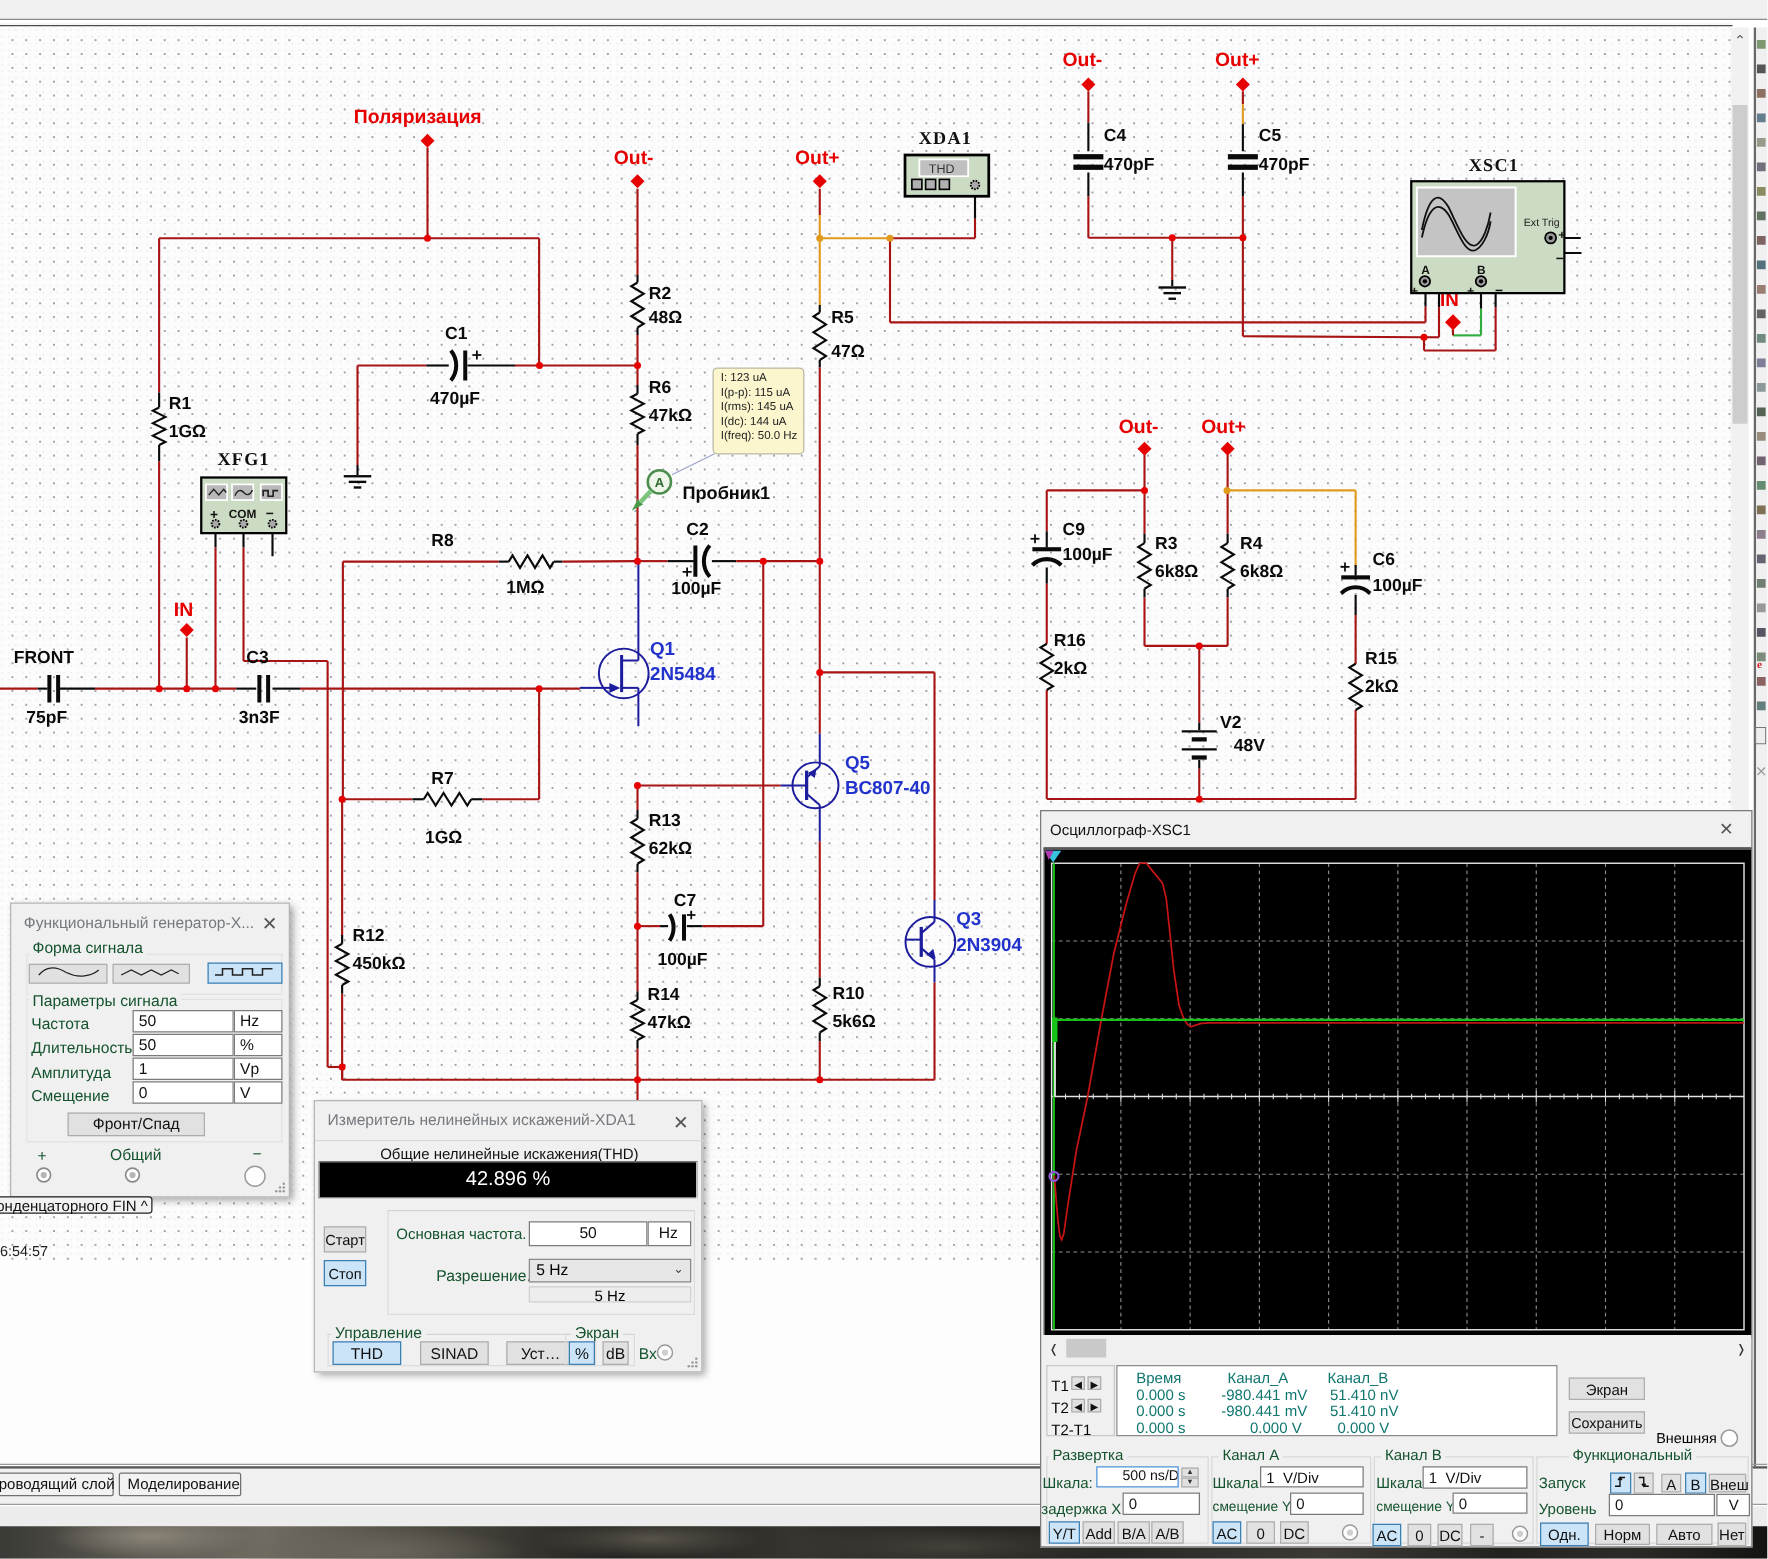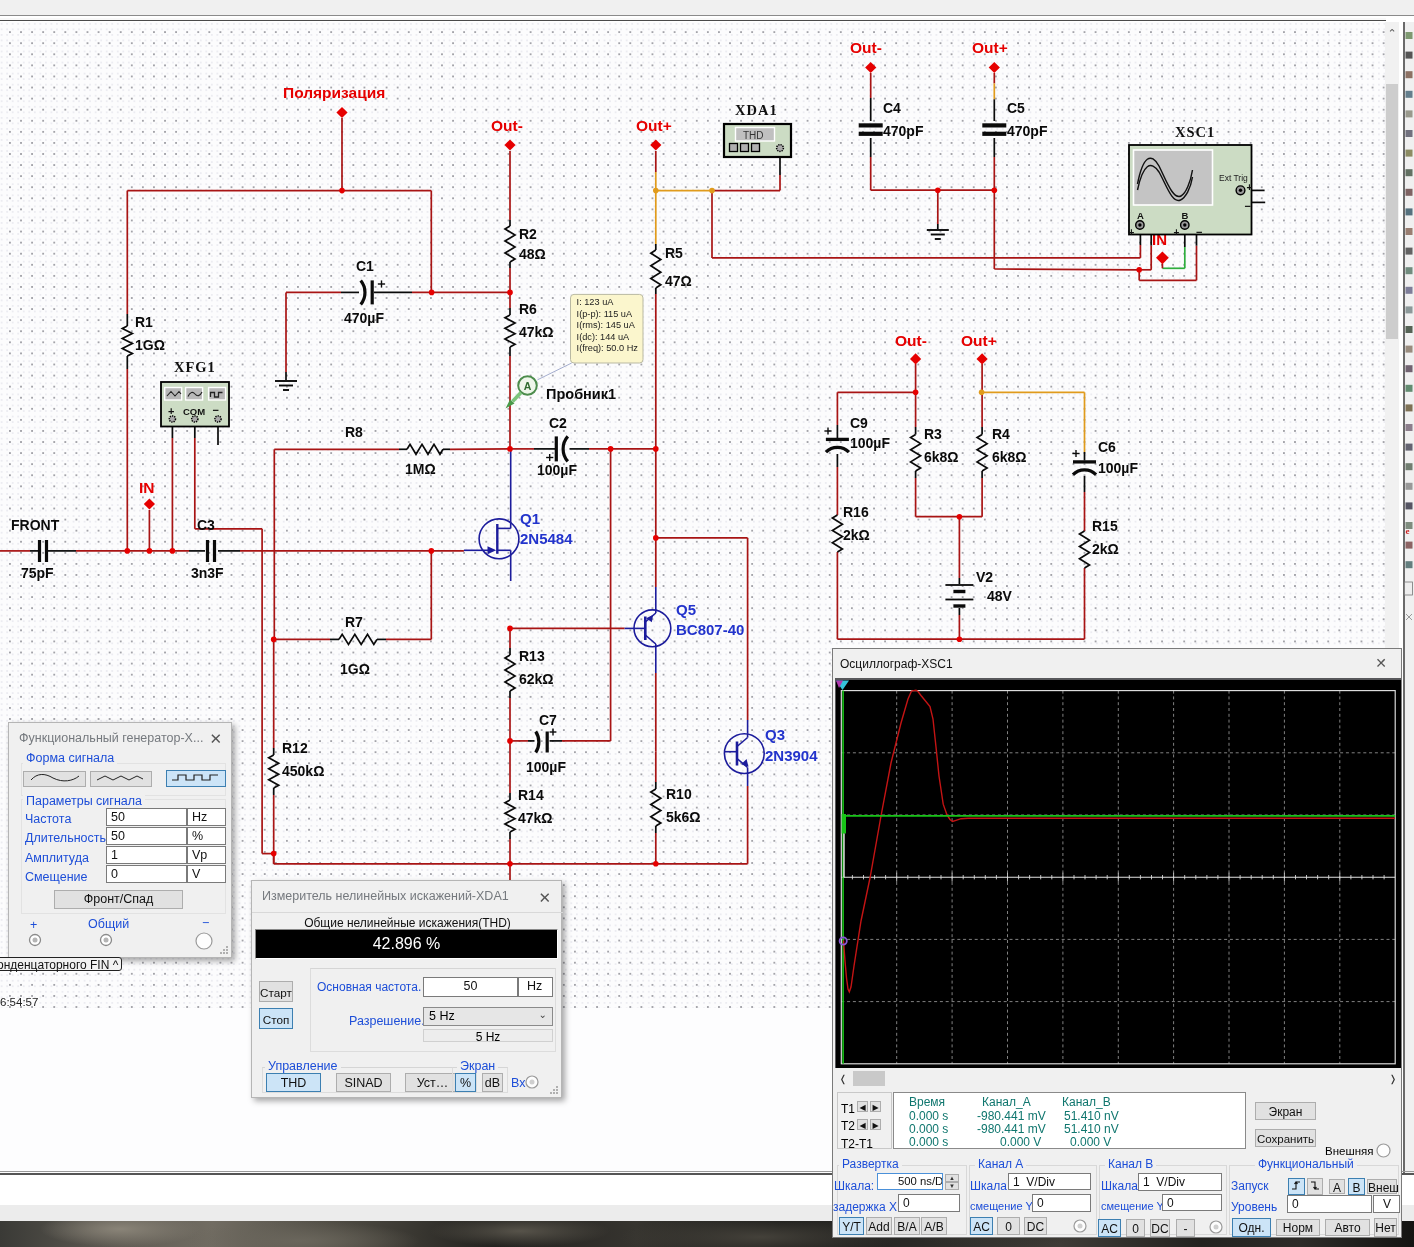--- a/index.html
+++ b/index.html
@@ -34,20 +34,24 @@
 <div class="abs" id="topbar"></div>
 <div class="abs" id="topbar2"></div>
 <div class="abs" id="vsb">
       <div class="arr">⌃</div>
       <div class="thumb"></div>
     </div>
 <div class="abs" id="rsep"></div>
 <div class="abs" id="istrip"></div>
 <div class="abs" id="bline"></div>
 <div class="abs" id="bline2"></div>
+<div class="abs" id="tabbar">
+ <div class="ftab" style="left:-8px;width:99px">роводящий слой</div>
+ <div class="ftab" style="left:95px;width:98px">Моделирование</div>
+</div>
 <div class="abs" id="gstrip"></div>
 <div class="abs" id="wall"></div>
 <svg class="abs" style="left:0;top:0" width="1414" height="1247" viewBox="0 0 1414 1247">
       <line x1="342" y1="118" x2="342" y2="190.6" stroke="#a81414" stroke-width="1.7"></line>
       <line x1="127.3" y1="190.6" x2="431.3" y2="190.6" stroke="#a81414" stroke-width="1.7"></line>
       <line x1="127.3" y1="190.6" x2="127.3" y2="314" stroke="#a81414" stroke-width="1.7"></line>
       <line x1="127.3" y1="314" x2="127.3" y2="326" stroke="#0a0a0a" stroke-width="1.7"></line>
       <line x1="127.3" y1="356" x2="127.3" y2="369" stroke="#0a0a0a" stroke-width="1.7"></line>
       <line x1="127.3" y1="369" x2="127.3" y2="550.9" stroke="#a81414" stroke-width="1.7"></line>
       <line x1="431.3" y1="190.6" x2="431.3" y2="292.4" stroke="#a81414" stroke-width="1.7"></line>
@@ -432,21 +436,21 @@
       <path d="M521,392.5 L512.5,401.5" stroke="#7cc47c" stroke-width="3.6" fill="none"></path>
       <path d="M514.5,403.5 L505.5,408.5 L510,399.5 Z" fill="#4a9a4a"></path>
     </svg>
 <style>
 .dlg{position:absolute;background:#f0f0f0;border:1px solid #b5b5b5;box-shadow:3px 3px 6px rgba(0,0,0,0.35)}
 .dtitle{position:absolute;left:10px;top:8px;font-size:12.5px;color:#75797e;white-space:nowrap;overflow:hidden}
 .dx{position:absolute;font-size:15px;color:#555;font-weight:normal}
 .inp{position:absolute;background:#fff;border:1px solid #7a7a7a;font-size:12.5px;color:#111;padding:1px 4px;white-space:nowrap;overflow:hidden}
 .btn{position:absolute;background:#e1e1e1;border:1px solid #adadad;font-size:12.5px;color:#111;text-align:center}
 .btnsel{background:#cce4f7;border:1px solid #3c7fb1}
-.glabel{position:absolute;font-size:12.5px;color:#1d4ed8;white-space:nowrap}
+.glabel{position:absolute;font-size:12.5px;color:#14532d;white-space:nowrap}
 .gbox{position:absolute;border:1px solid #dcdcdc;border-top:1px solid #d5d5d5}
 #osc .glabel{font-size:12px}
 #osc .btn{font-size:12px}
 #osc .inp{font-size:12px}
 </style>
 
 <div class="dlg" style="left:8px;top:722px;width:224px;height:236px">
  <div class="dtitle" style="max-width:196px">Функциональный генератор-X...</div>
  <div class="dx" style="right:9px;top:7px">✕</div>
  <div class="gbox" style="left:12px;top:40px;width:205px;height:33px;border-color:#e2e2e2"></div>
@@ -467,21 +471,21 @@
  <div class="glabel" style="left:16px;top:127.5px">Амплитуда</div>
  <div class="glabel" style="left:16px;top:146.5px">Смещение</div>
  <div class="inp" style="left:97px;top:85px;width:81px;height:18px">50</div>
  <div class="inp" style="left:178px;top:85px;width:39px;height:18px">Hz</div>
  <div class="inp" style="left:97px;top:104px;width:81px;height:18px">50</div>
  <div class="inp" style="left:178px;top:104px;width:39px;height:18px">%</div>
  <div class="inp" style="left:97px;top:123px;width:81px;height:18px">1</div>
  <div class="inp" style="left:178px;top:123px;width:39px;height:18px">Vp</div>
  <div class="inp" style="left:97px;top:142px;width:81px;height:18px">0</div>
  <div class="inp" style="left:178px;top:142px;width:39px;height:18px">V</div>
- <div class="btn" style="left:45px;top:167px;width:129px;height:19px;padding-top:1px">Фронт/Спад</div>
+ <div class="btn" style="left:45px;top:167px;width:110px;height:19px;padding-top:1px">Фронт/Спад</div>
  <div class="glabel" style="left:21px;top:195px">+</div>
  <div class="glabel" style="left:79px;top:194px">Общий</div>
  <div class="glabel" style="left:193px;top:193px">−</div>
  <svg style="position:absolute;left:0;top:206px" width="224" height="26">
   <circle cx="26" cy="11" r="5.5" fill="#fff" stroke="#8a8a8a" stroke-width="1.3"></circle>
         <circle cx="26" cy="11" r="2.5" fill="#b5b5b5"></circle>
   <circle cx="97" cy="11" r="5.5" fill="#fff" stroke="#8a8a8a" stroke-width="1.3"></circle>
         <circle cx="97" cy="11" r="2.5" fill="#b5b5b5"></circle>
   <circle cx="195" cy="12" r="8" fill="#fdfdfd" stroke="#9a9a9a" stroke-width="1.2"></circle>
  </svg>

